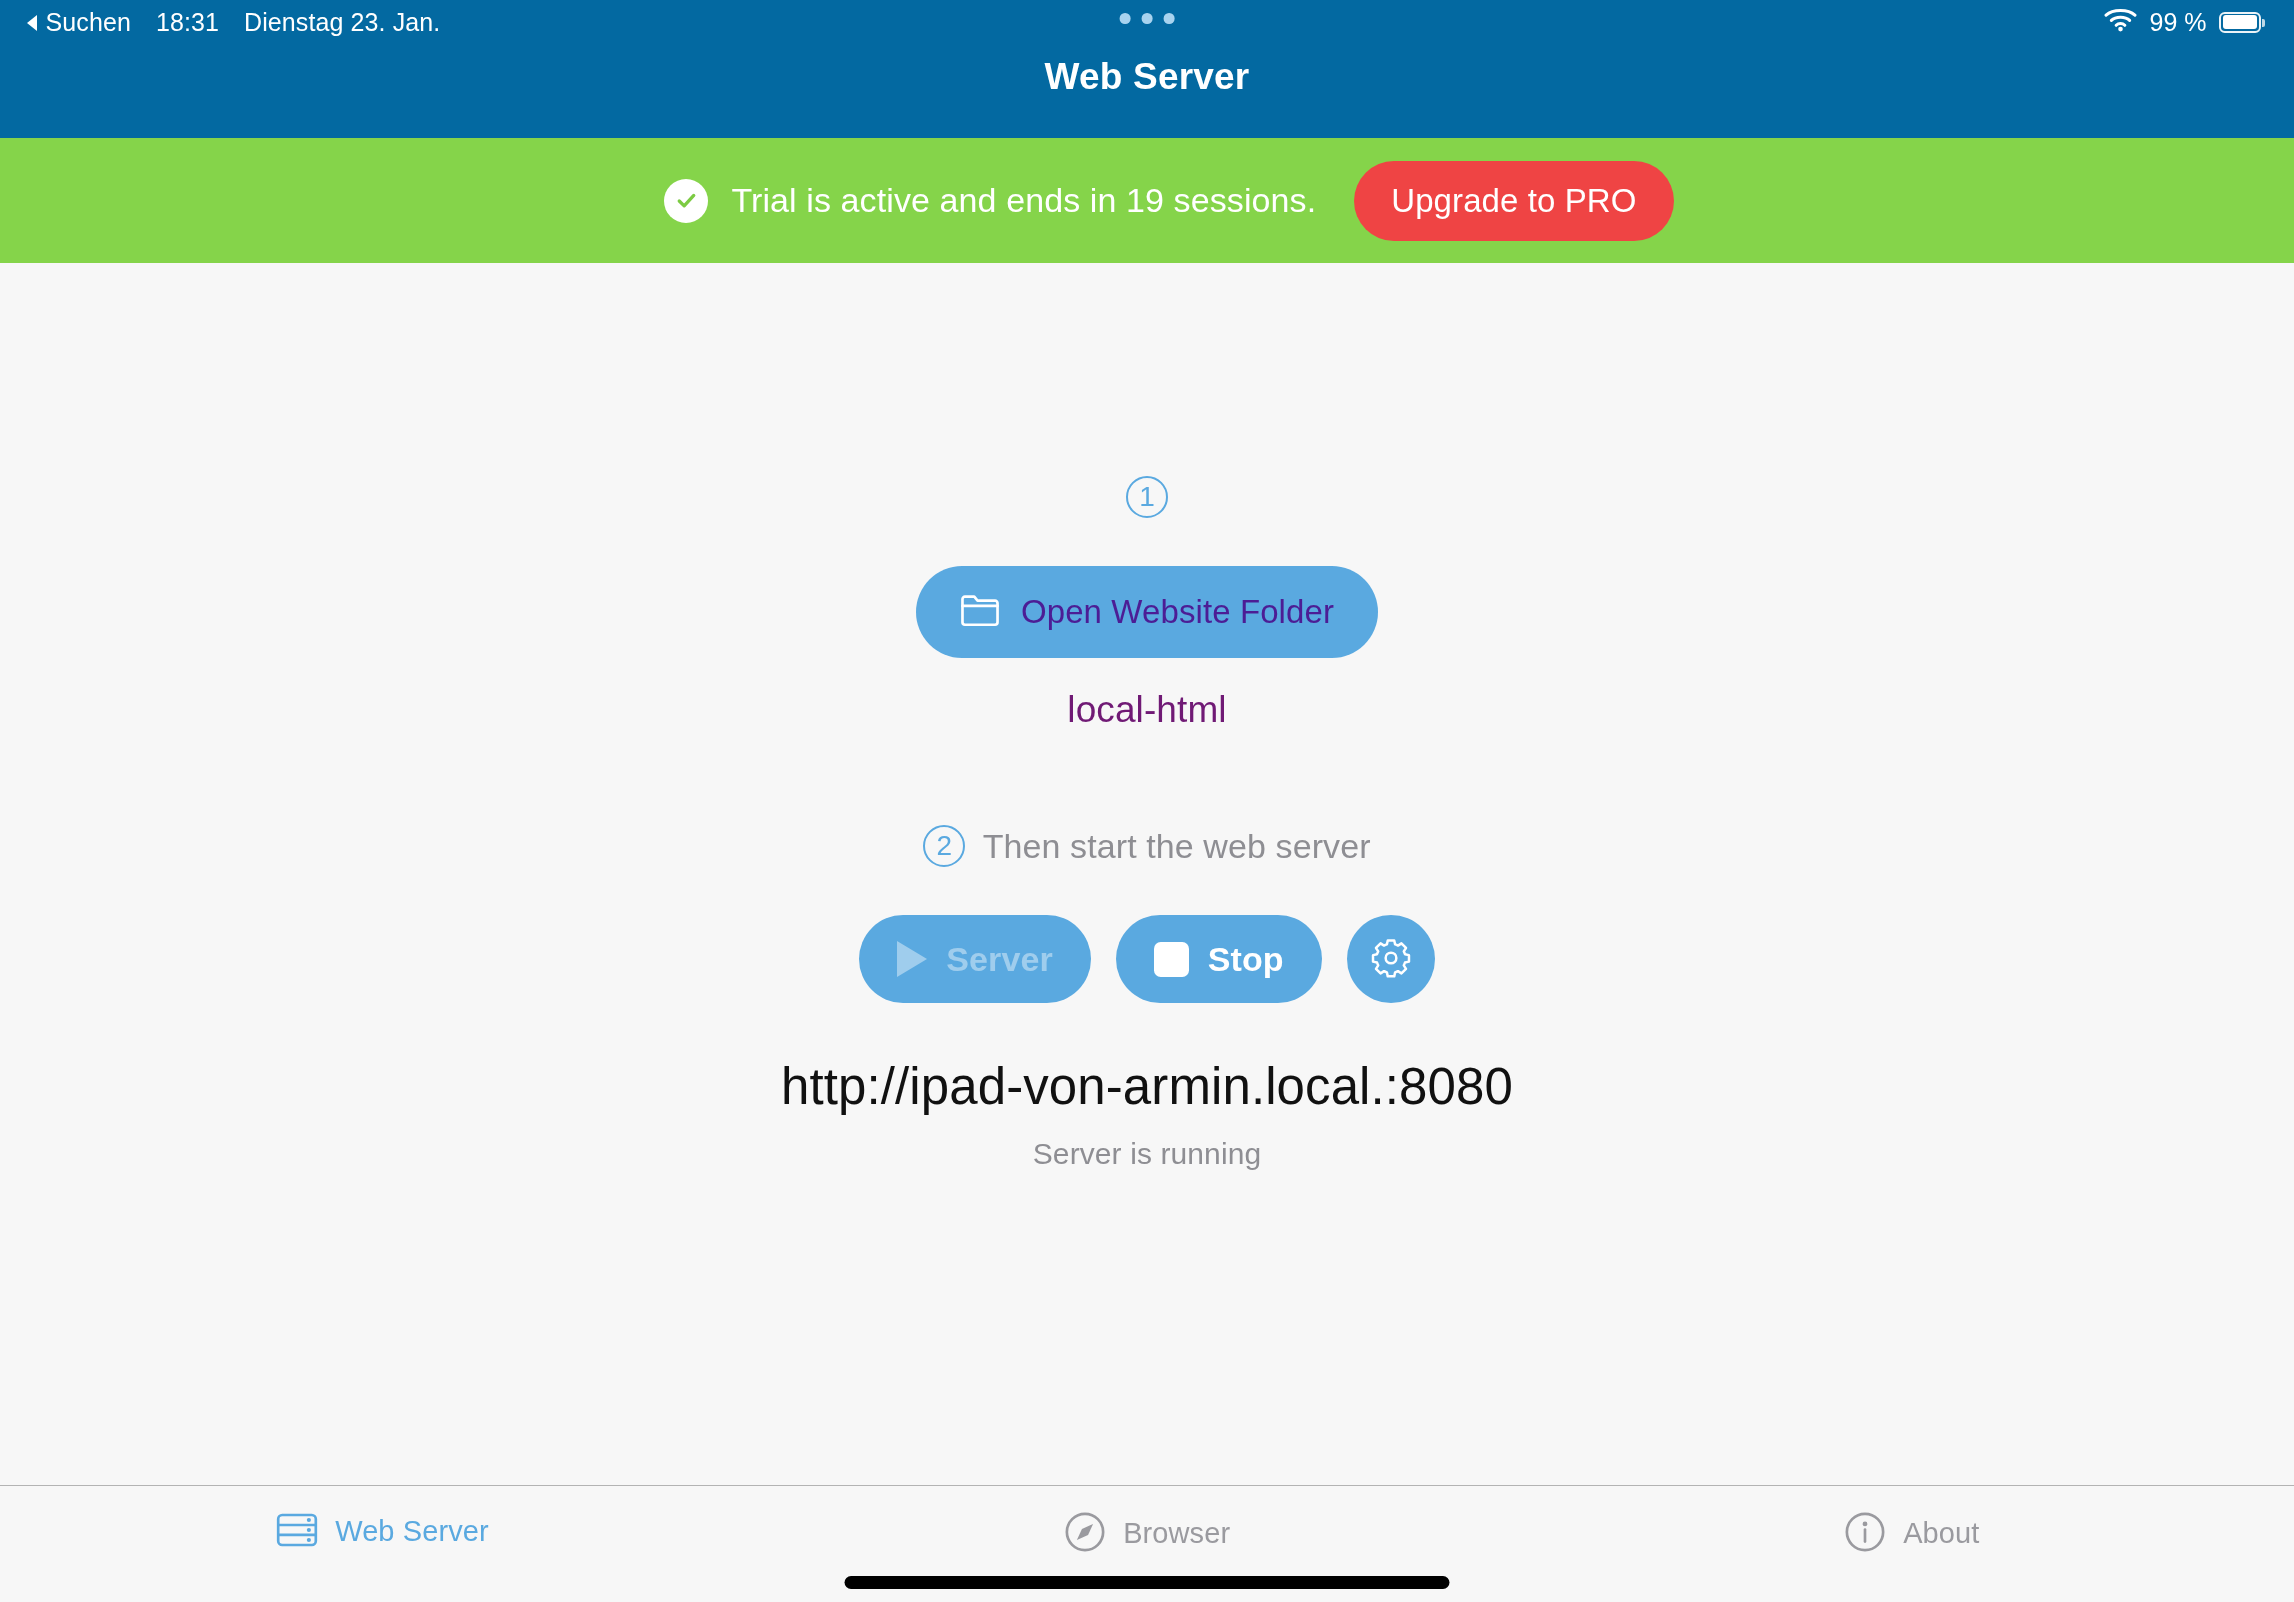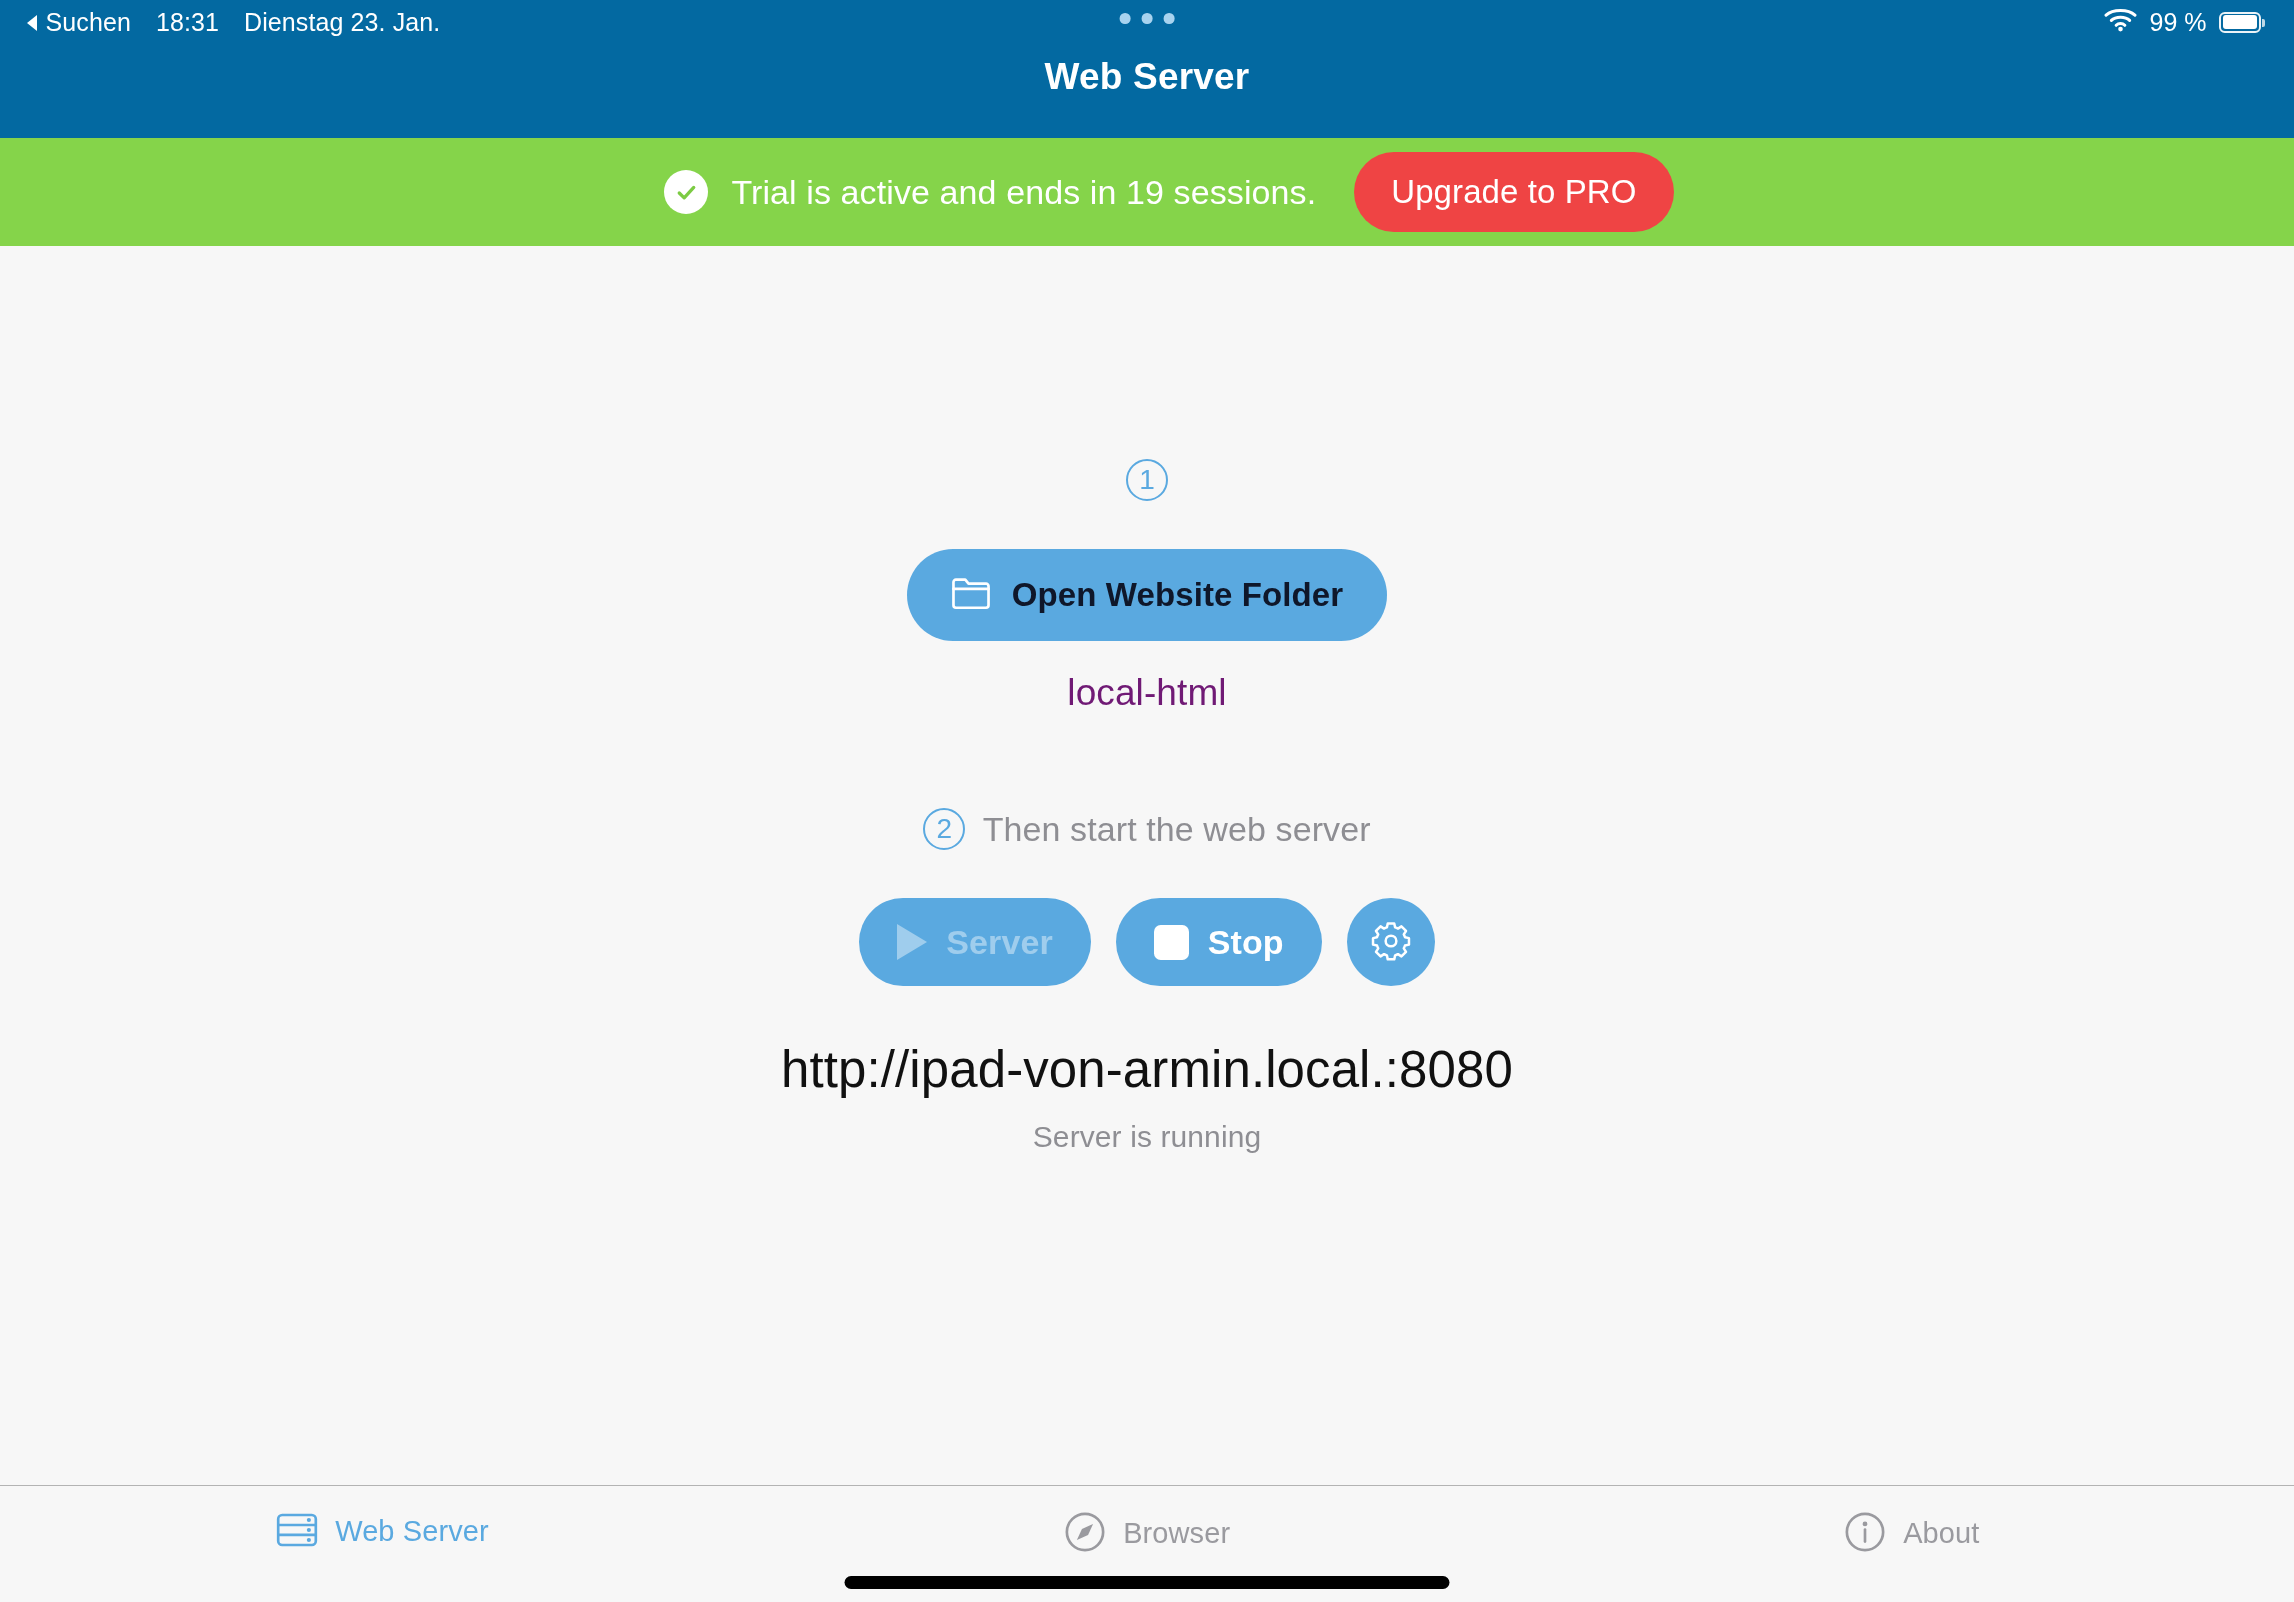--- a/index.html
+++ b/index.html
@@ -111,21 +111,21 @@
     text-align: center;
     color: #ffffff;
     font-size: 37px;
     font-weight: bold;
     letter-spacing: 0.2px;
   }
 
   
   .trial-banner {
     width: 100%;
-    height: 108px;
+    height: 125px;
     background: #85d44a;
     flex: 0 0 auto;
     display: flex;
     align-items: center;
     justify-content: center;
     gap: 0;
     padding-left: 44px;
   }
   .trial-inner {
     display: flex;
@@ -211,23 +211,23 @@
     height: 92px;
     padding: 0 44px;
     display: flex;
     align-items: center;
     justify-content: center;
     gap: 21px;
     cursor: pointer;
     font-family: "Liberation Sans", sans-serif;
   }
   .folder-btn .fb-label {
-    color: #0f172a;
+    color: #4c1d95;
     font-size: 33px;
-    font-weight: bold;
+    font-weight: normal;
     white-space: nowrap;
     letter-spacing: 0.1px;
   }
 
   .folder-name {
     margin-top: 31px;
     color: #701a75;
     font-size: 37px;
     letter-spacing: 0.1px;
   }

